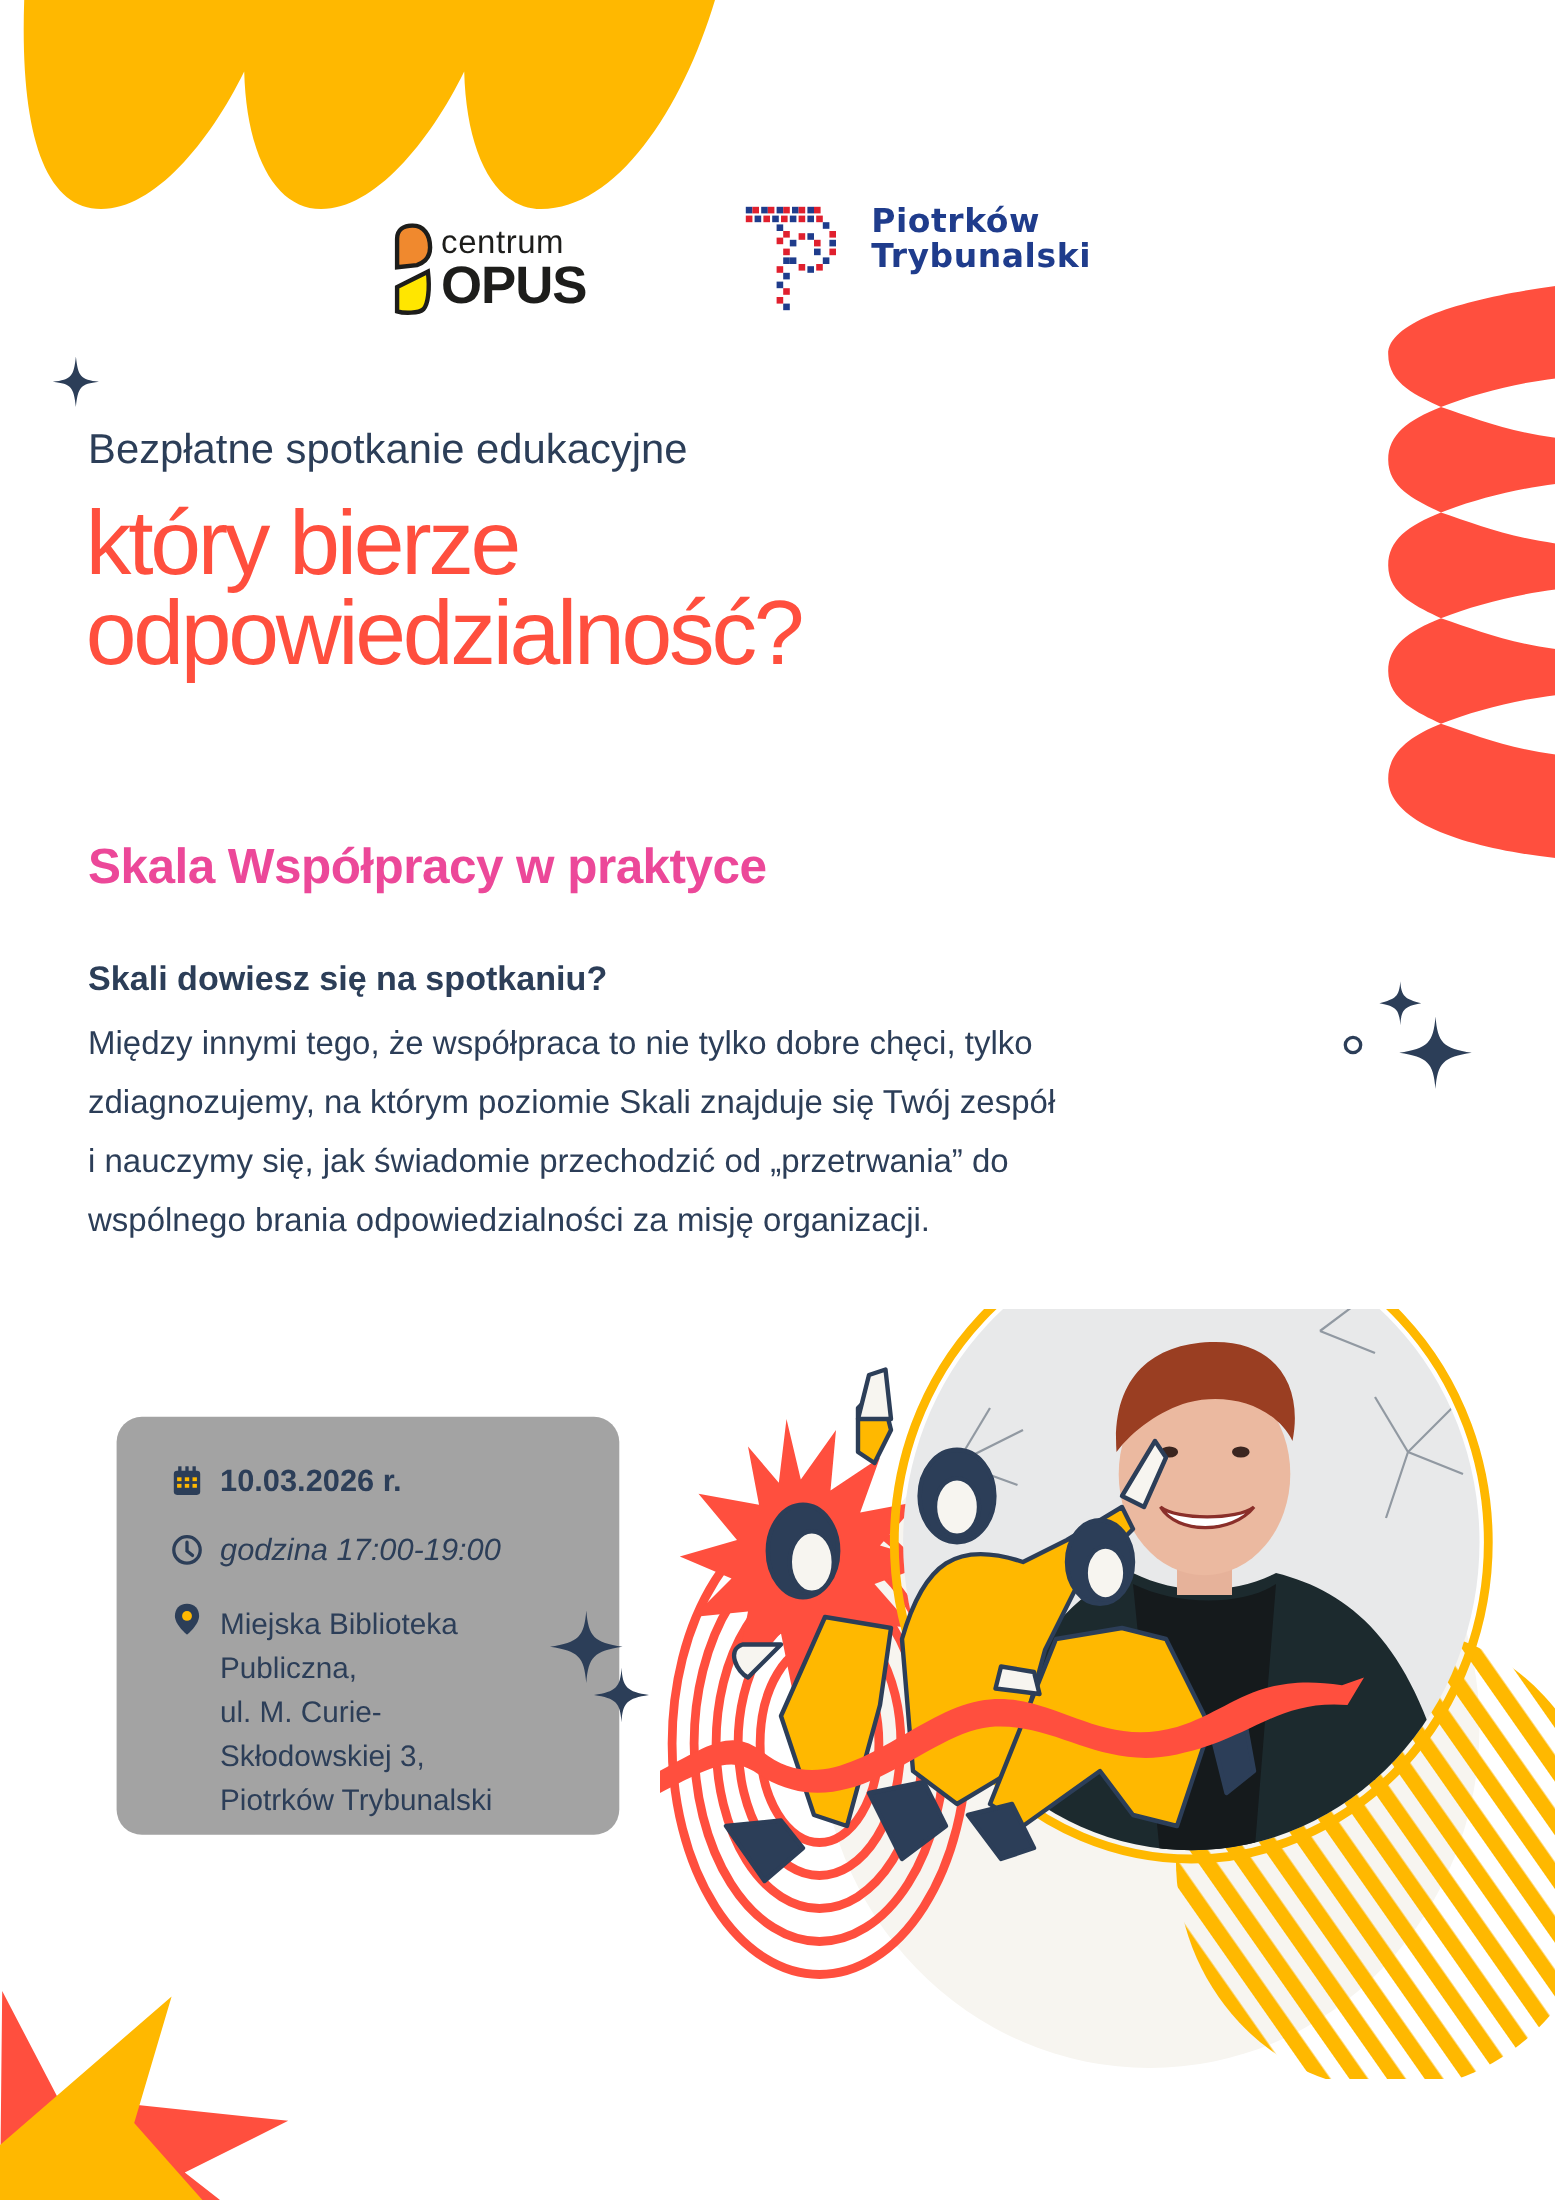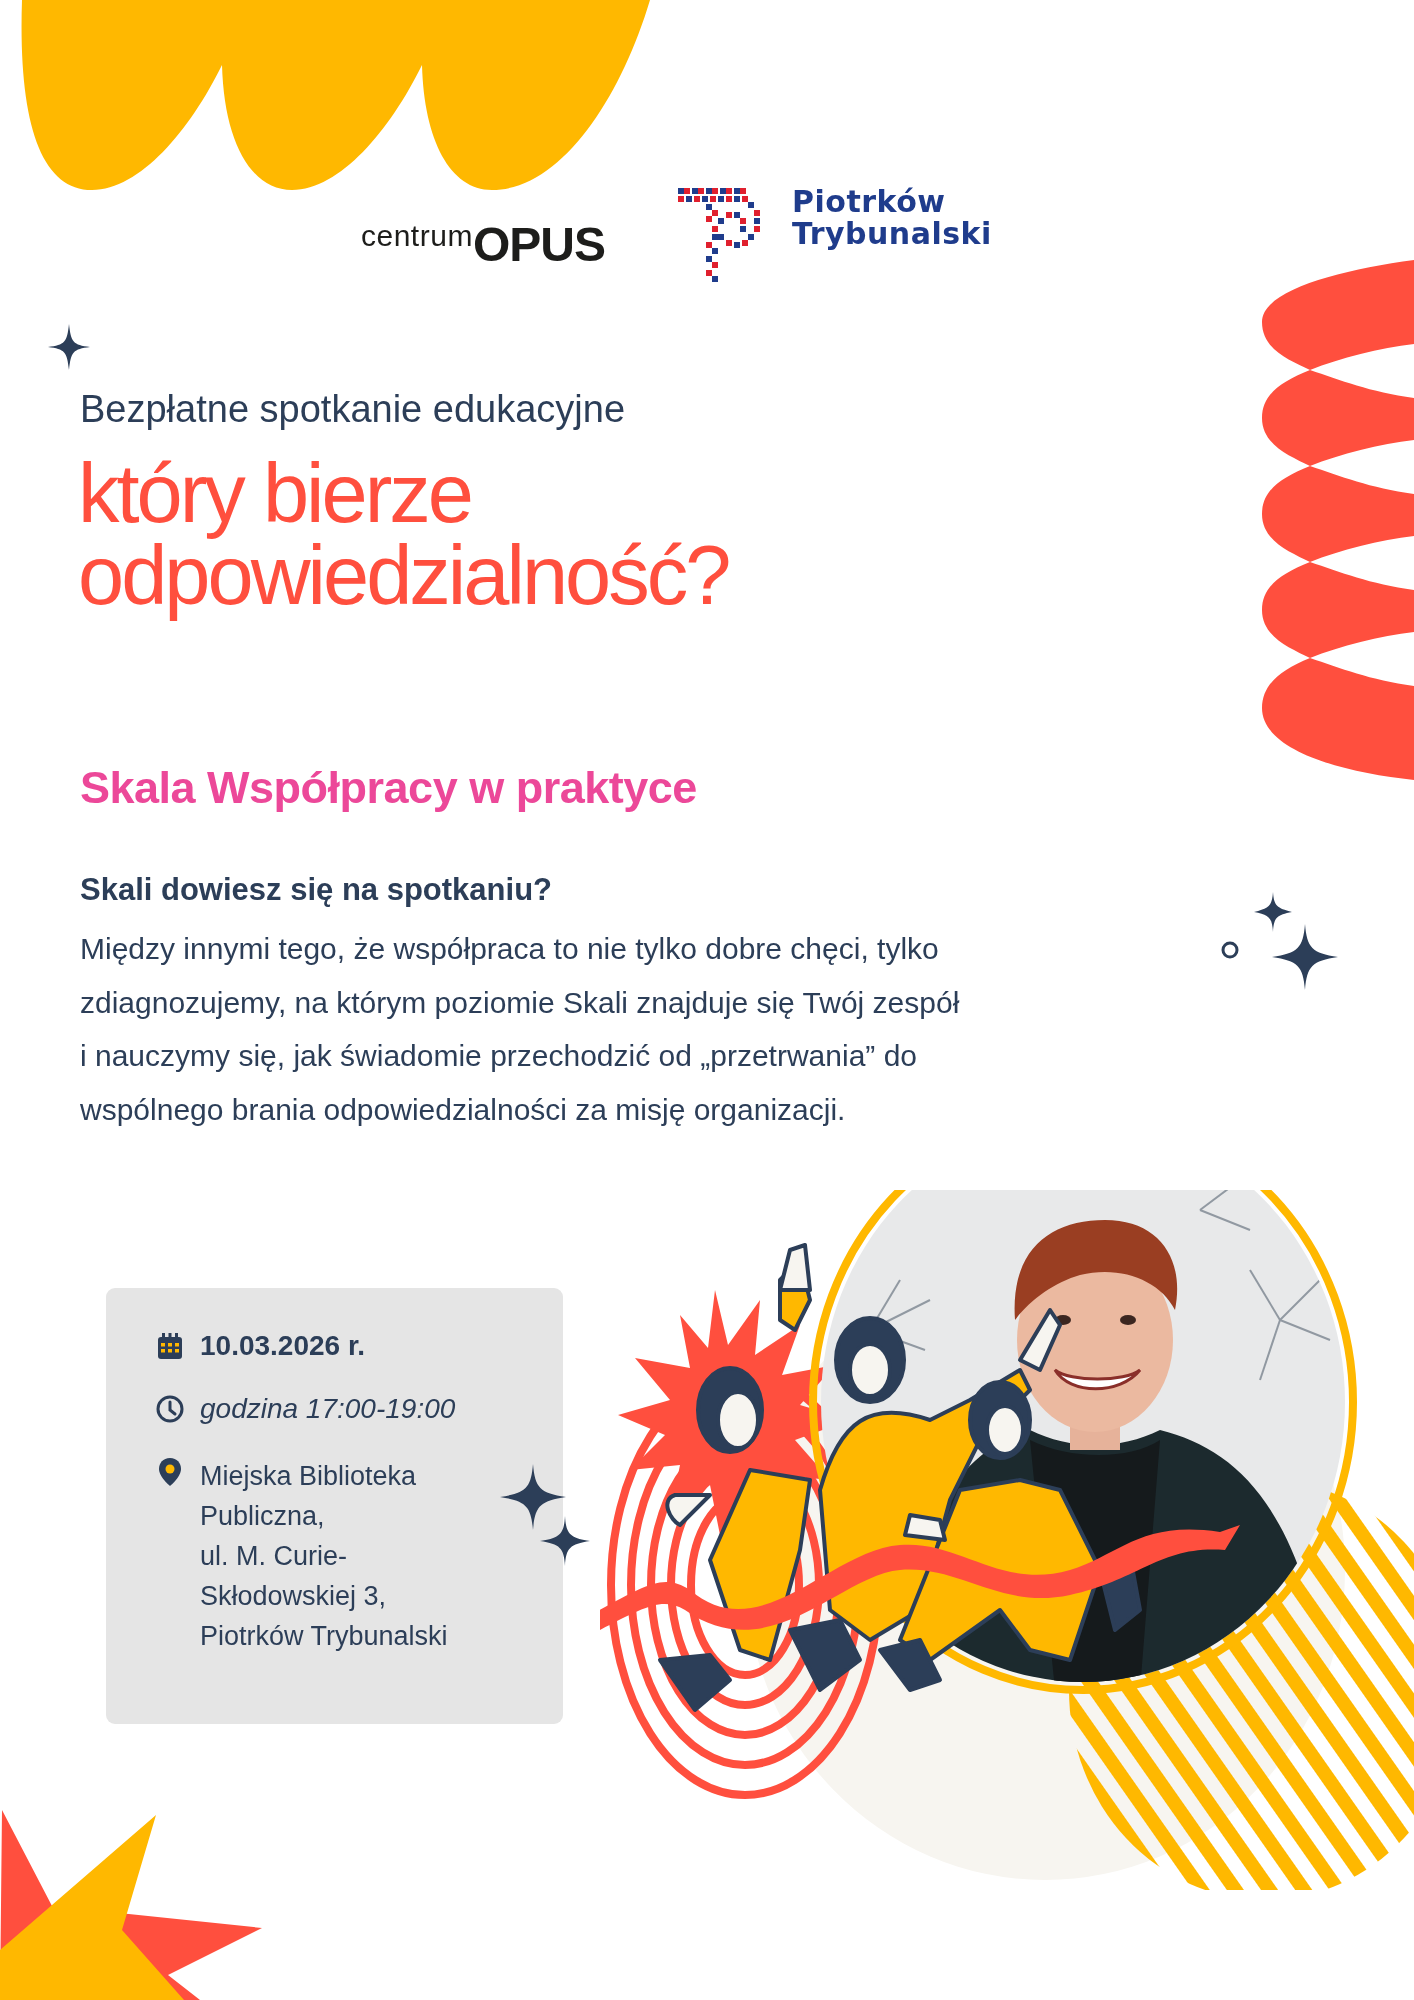--- a/index.html
+++ b/index.html
@@ -2,32 +2,32 @@
 <html><head>
 <meta charset="utf-8">
 <style>
   html, body { margin:0; padding:0; }
   body { width:1414px; height:2000px; position:relative; overflow:hidden; background:#ffffff;
          font-family:"Liberation Sans", "DejaVu Sans", sans-serif; color:#2c3e58; }
   .abs { position:absolute; }
   .deco { position:absolute; }
   .logo-opus { left:355px; top:200px; width:210px; height:90px; display:flex; align-items:center; gap:6px; }
   .opus-mark { width:40px; height:84px; }
-  .opus-text { display:flex; flex-direction:row; line-height:1; color:#1d1d1b; }
+  .opus-text { display:flex; flex-direction:column; line-height:1; color:#1d1d1b; }
   .opus-text .small { font-size:30px; font-family:"Liberation Sans", sans-serif; letter-spacing:0.5px; }
   .opus-text .big { font-size:48px; font-weight:bold; font-family:"Liberation Sans", sans-serif; letter-spacing:-1px; }
   .logo-pt { left:676px; top:186px; width:340px; height:100px; display:flex; align-items:flex-start; gap:22px; }
   .pt-text { color:#1f3c8c; font-weight:bold; font-size:30px; line-height:1.05; font-family:"DejaVu Sans", sans-serif; letter-spacing:0.5px; }
   .subtitle { left:80px; top:388px; font-size:38px; color:#2c3e58; }
   .title { left:78px; top:453px; width:1100px; font-size:83px; line-height:82px; color:#ff4f3e; letter-spacing:-3px; font-family:"Liberation Sans", sans-serif; }
   .tagline { left:80px; top:762px; font-size:45px; font-weight:bold; color:#ec4899; letter-spacing:-0.5px; }
   .q-heading { left:80px; top:872px; font-size:31px; font-weight:bold; color:#2c3e58; }
   .body-text { left:80px; top:922px; width:1180px; font-size:30px; line-height:53.5px; color:#2c3e58; }
   .body-text div { white-space:nowrap; }
-  .info-card { left:106px; top:1288px; width:457px; height:436px; background:#e5e5e5; border-radius:9px; }
+  .info-card { left:106px; top:1288px; width:457px; height:380px; background:#a3a3a3; border-radius:23px; }
   .info-row { position:absolute; left:48px; display:flex; align-items:flex-start; gap:14px; color:#2c3e58; }
   .info-row .ico { width:32px; height:32px; flex:0 0 32px; }
   .info-row.date { top:42px; font-size:28px; font-weight:bold; }
   .info-row.time { top:105px; font-size:28px;font-style:italic; }
   .info-row.loc { top:168px; font-size:27px; line-height:40px; }
   .loc-lines div { white-space:nowrap; }
 </style>
 </head>
 <body>
 

